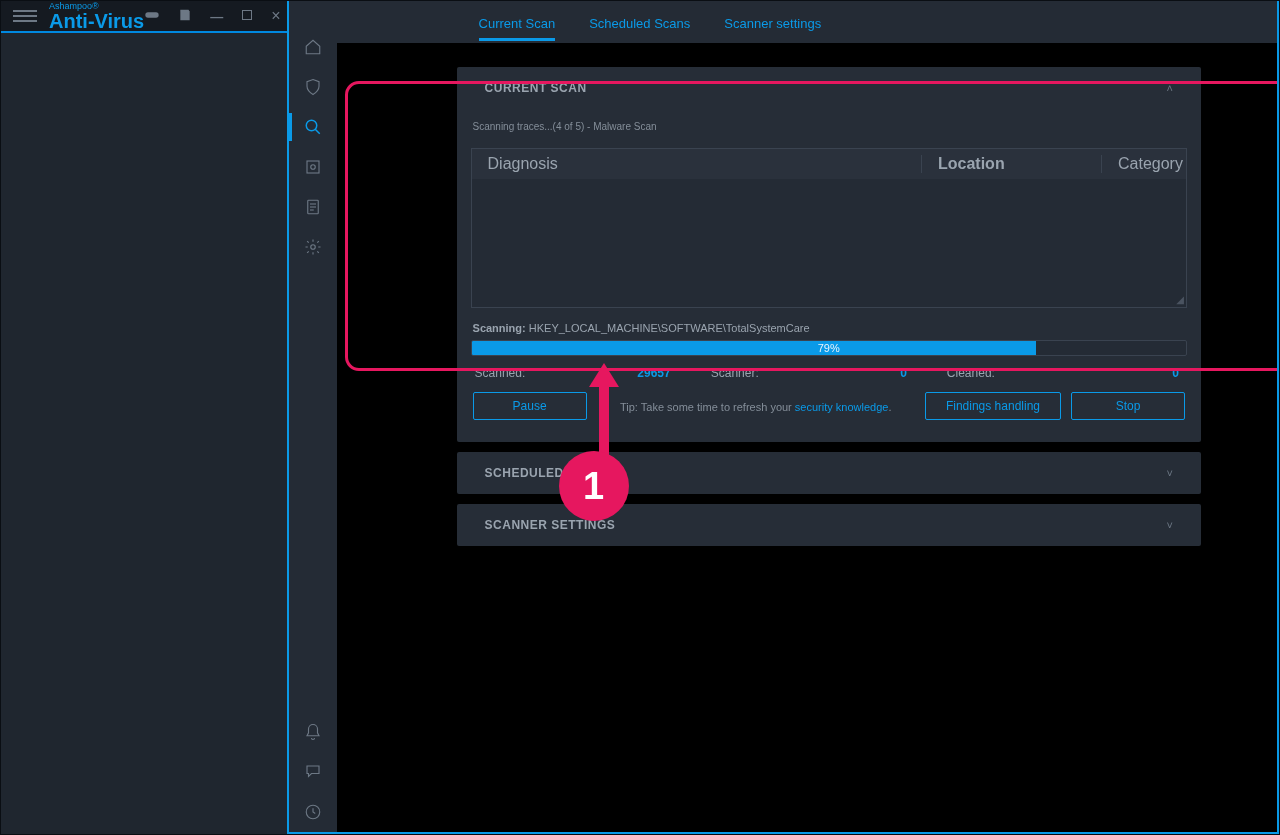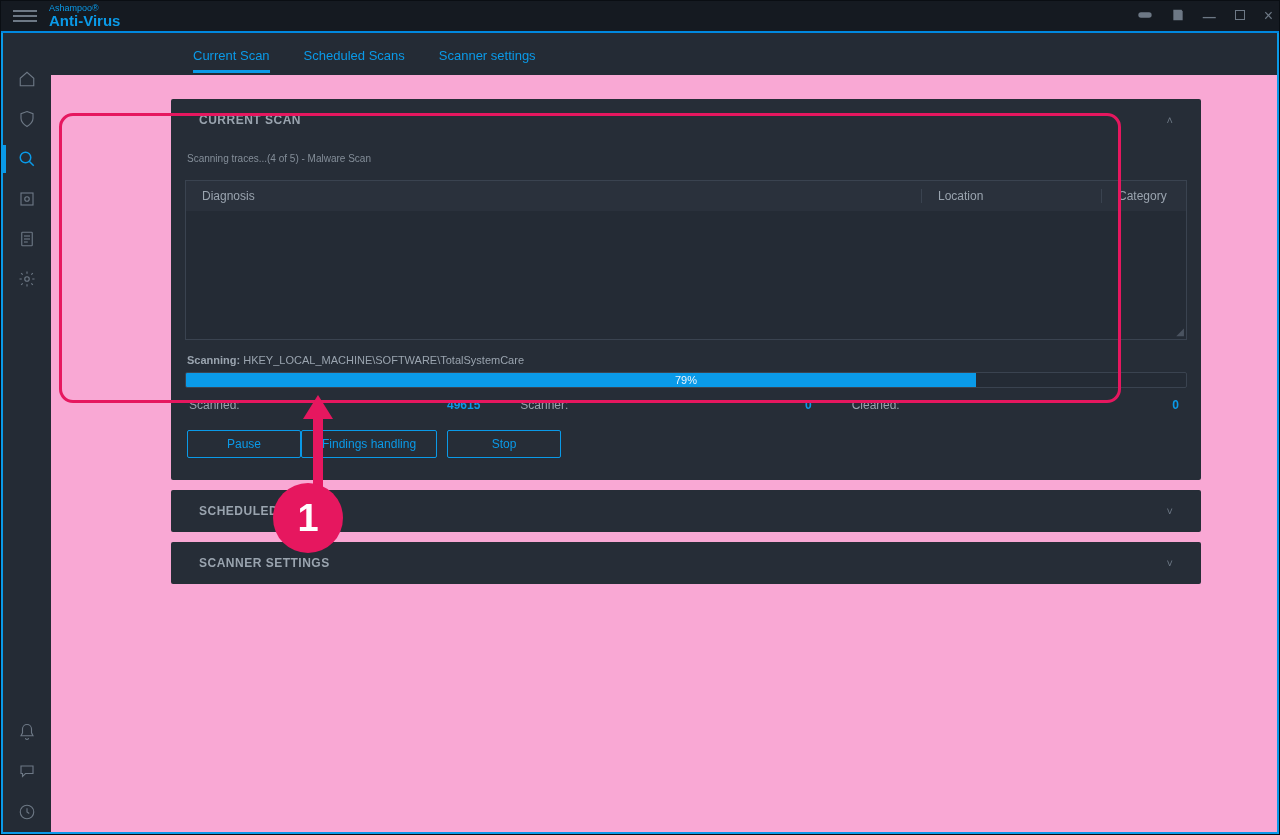--- a/index.html
+++ b/index.html
@@ -1,79 +1,79 @@
 <!DOCTYPE html>
 <html><head>
 <meta charset="utf-8">
 <style>
   * { box-sizing: border-box; margin: 0; padding: 0; font-family: "Segoe UI", Arial, sans-serif; }
   html, body { width: 1280px; height: 835px; background: #1f262f; color: #a9b3bd; overflow: hidden; }
-  .app { display: flex; flex-direction: column; width: 100%; height: 100%; border: 1px solid #0a0e13; }
+  .app { display: flex; flex-direction: row; width: 100%; height: 100%; border: 1px solid #0a0e13; }
 
   
   .titlebar { height: 32px; background: #151a21; display: flex; align-items: center; padding: 0 6px 0 12px; border-bottom: 2px solid #0088e0; }
   .titlebar .hamburger { width: 24px; display: flex; flex-direction: column; gap: 3px; cursor: pointer; margin-right: 12px; }
   .titlebar .hamburger span { height: 2px; background: #6d7885; }
   .titlebar .brand-sup { font-size: 9px; color: #0a9ae8; line-height: 1; }
-  .titlebar .brand { font-size: 15px; font-weight: 700; color: #0a9ae8; line-height: 1; }
+  .titlebar .brand { font-size: 20px; font-weight: 700; color: #0a9ae8; line-height: 1; }
   .titlebar-spacer { flex: 1; }
   .titlebar .win-icons { display: flex; gap: 18px; align-items: center; color: #6d7885; }
   .titlebar .win-icons > * { cursor: pointer; font-size: 13px; line-height: 1; }
 
   
   .body { flex: 1; display: flex; overflow: hidden; background: #242b35; border: 2px solid #0a9ae8; border-top: none; }
   .sidebar { width: 48px; background: #242b35; display: flex; flex-direction: column; align-items: center; padding-top: 26px; }
   .sidebar .icon { width: 48px; height: 40px; display: flex; align-items: center; justify-content: center; color: #6d7885; cursor: pointer; position: relative; }
   .sidebar .icon.active { color: #0a9ae8; }
   .sidebar .icon.active::before { content: ""; position: absolute; left: 0; top: 6px; bottom: 6px; width: 3px; background: #0a9ae8; }
   .sidebar .spacer { flex: 1; }
   .sidebar svg { width: 18px; height: 18px; }
 
-  .content { flex: 1; background: #f9a8d4; display: flex; flex-direction: column; overflow: hidden; }
+  .content { flex: 1; background: #000000; display: flex; flex-direction: column; overflow: hidden; }
 
   
   .tabs { height: 42px; background: #242b35; display: flex; align-items: center; padding-left: 142px; gap: 34px; }
   .tab { font-size: 13px; color: #0a9ae8; cursor: pointer; padding: 12px 0 9px; position: relative; }
   .tab.active::after { content: ""; position: absolute; left: 0; right: 0; bottom: -1px; height: 3px; background: #0a9ae8; }
 
   
   .main { flex: 1; padding: 24px 76px 0 120px; overflow-y: auto; }
 
   
   .panel { background: #262d37; border-radius: 2px; margin-bottom: 10px; }
   .panel-head { height: 42px; display: flex; align-items: center; padding: 0 28px; cursor: pointer; }
   .panel-title { font-size: 12px; font-weight: 700; letter-spacing: 0.5px; color: #9aa4af; }
   .panel-head .chev { margin-left: auto; color: #6d7885; font-size: 11px; }
   .panel-body { padding: 0 14px 22px; position: relative; }
 
   .scan-status { font-size: 10px; color: #848e99; padding: 12px 2px 16px; }
 
   .results-table { border: 1px solid #3a4350; background: #242b35; }
-  .results-head { display: flex; height: 30px; align-items: center; background: #2a313c; font-size: 12px; color: #9aa4af; }
+  .results-head { display: flex; height: 30px; align-items: center; background: #2a313c; font-size: 16px; color: #9aa4af; }
   .results-head > div { padding: 0 16px; }
   .col-diag { flex: 1; border-right: 1px solid #3a4350; }
-  .col-loc { width: 180px; border-right: 1px solid #3a4350; }
+  .col-loc { width: 180px; border-right: 1px solid #3a4350; font-weight: bold; }
   .col-cat { width: 84px; }
   .results-body { height: 128px; position: relative; }
   .results-resize { position: absolute; right: 2px; bottom: 2px; color: #4a5360; font-size: 10px; }
 
   .scanline { font-size: 11px; color: #9aa4af; padding: 14px 2px 6px; }
   .scanline .lbl { font-weight: 700; }
 
   .progress { height: 16px; border: 1px solid #3a4350; background: #242b35; position: relative; border-radius: 2px; overflow: hidden; }
   .progress-fill { height: 100%; background: #0a9ae8; }
   .progress-text { position: absolute; inset: 0; display: flex; align-items: center; justify-content: center; font-size: 11px; color: #eaf3fb; }
 
   .stats { display: flex; margin-top: 10px; font-size: 12px; color: #9aa4af; padding: 0 4px; }
   .stats .grp { flex: 1; display: flex; }
   .stats .label { }
   .stats .val { margin-left: auto; margin-right: 40px; color: #0a9ae8; font-weight: 600; }
   .stats .grp:last-child .val { margin-right: 4px; }
 
-  .actions { display: flex; align-items: center; margin-top: 18px; padding: 0 2px; }
+  .actions { display: flex; align-items: center; margin-top: 12px; padding: 0 2px; }
   .btn { height: 28px; border: 1px solid #0a9ae8; color: #0a9ae8; background: transparent; font-size: 12px; padding: 0 20px; cursor: pointer; border-radius: 2px; min-width: 114px; }
   .actions .spacer { flex: 1; }
   .tip { font-size: 11px; color: #848e99; text-align: center; }
   .tip a { color: #0a9ae8; cursor: pointer; }
   .right-btns { display: flex; gap: 10px; }
 
   
   .annot-box { position: absolute; border: 3px solid #e6175f; border-radius: 14px; pointer-events: none; }
   .annot-arrow { position: absolute; pointer-events: none; }
   .annot-arrow .stem { width: 10px; background: #e6175f; position: absolute; left: 50%; transform: translateX(-50%); }
@@ -211,34 +211,39 @@
             </div>
 
             <div class="progress">
               <div class="progress-fill" style="width:79%"></div>
               <div class="progress-text">79%</div>
             </div>
 
             <div class="stats">
               <div class="grp">
                 <span class="label">Scanned:</span>
-                <span class="val">49615</span>
+                <span class="val">29657</span>
               </div>
               <div class="grp">
                 <span class="label">Scanner:</span>
                 <span class="val">0</span>
               </div>
               <div class="grp">
                 <span class="label">Cleaned:</span>
                 <span class="val">0</span>
               </div>
             </div>
 
             <div class="actions">
               <button class="btn">Pause</button>
+              <div class="spacer" style="text-align:center;">
+                <span class="tip">
+                  <span>Tip: Take some time to refresh your </span><a>security knowledge</a><span>.</span>
+                </span>
+              </div>
               <div class="right-btns">
                 <button class="btn">Findings handling</button>
                 <button class="btn">Stop</button>
               </div>
             </div>
 
           </div>
         </div>
 
         <div class="panel">

